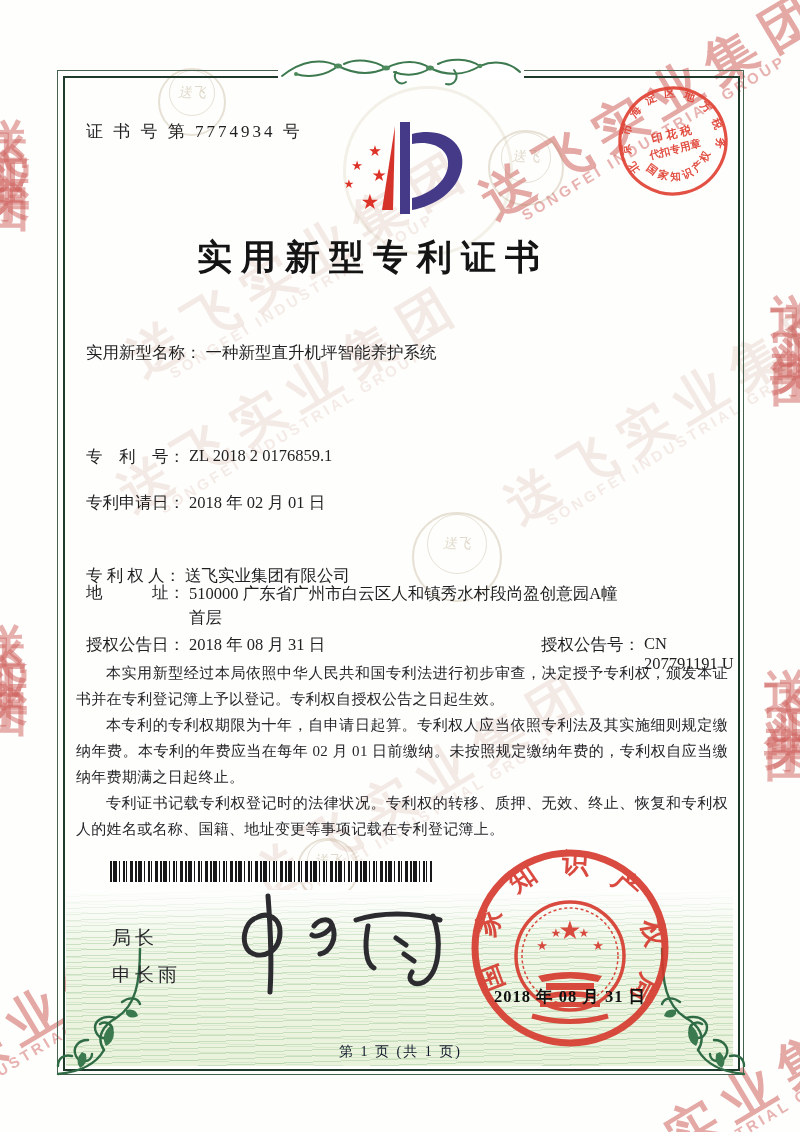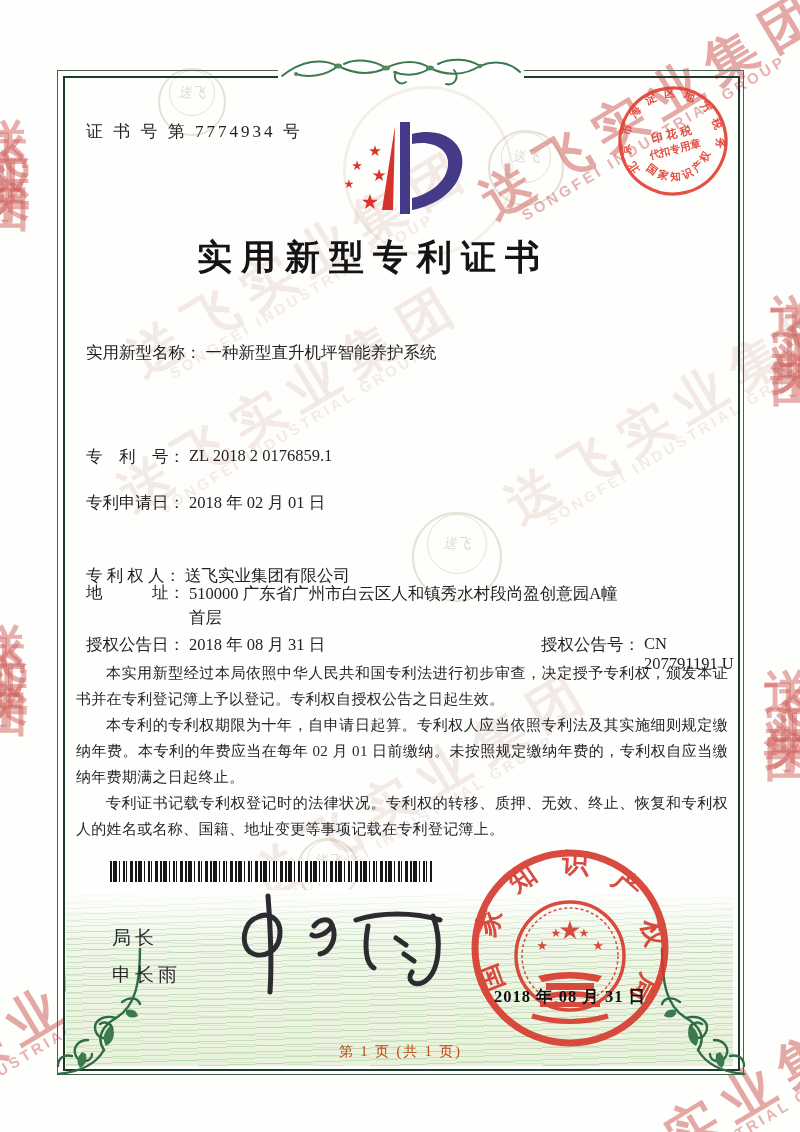--- a/index.html
+++ b/index.html
@@ -68,21 +68,21 @@
     background:repeating-linear-gradient(90deg,#17171a 0 2px,#fff 2px 3px,#17171a 3px 7px,
       #fff 7px 9px,#17171a 9px 10px,#fff 10px 13px,#17171a 13px 15px,#fff 15px 16px,
       #17171a 16px 17px,#fff 17px 20px,#17171a 20px 23px,#fff 23px 25px);}
   .signer{position:absolute;left:112px;z-index:4;font-size:19px;letter-spacing:4px;
           font-family:"Liberation Sans","DejaVu Sans",sans-serif;color:#26262a;}
   .signature{position:absolute;left:228px;top:892px;z-index:4;}
   .seal{position:absolute;left:466px;top:844px;z-index:4;}
   .seal-date{position:absolute;left:466px;top:986px;width:208px;text-align:center;z-index:5;
              font-size:16.5px;letter-spacing:1px;color:#101010;font-weight:bold;}
   .footer{position:absolute;left:57px;top:1043px;width:687px;text-align:center;
-          font-size:14px;letter-spacing:2px;z-index:5;color:#c2410c;}
+          font-size:14px;letter-spacing:2px;z-index:5;color:#0f172a;}
 
   .tax-stamp{position:absolute;left:614px;top:82px;z-index:4;transform:rotate(-14deg);}
   .garland{position:absolute;left:278px;top:50px;z-index:3;}
   .corner{position:absolute;top:948px;z-index:3;}
   .corner-left{left:52px;}
   .corner-right{left:658px;transform:scaleX(-1);}
 </style>
 </head>
 <body>
 

